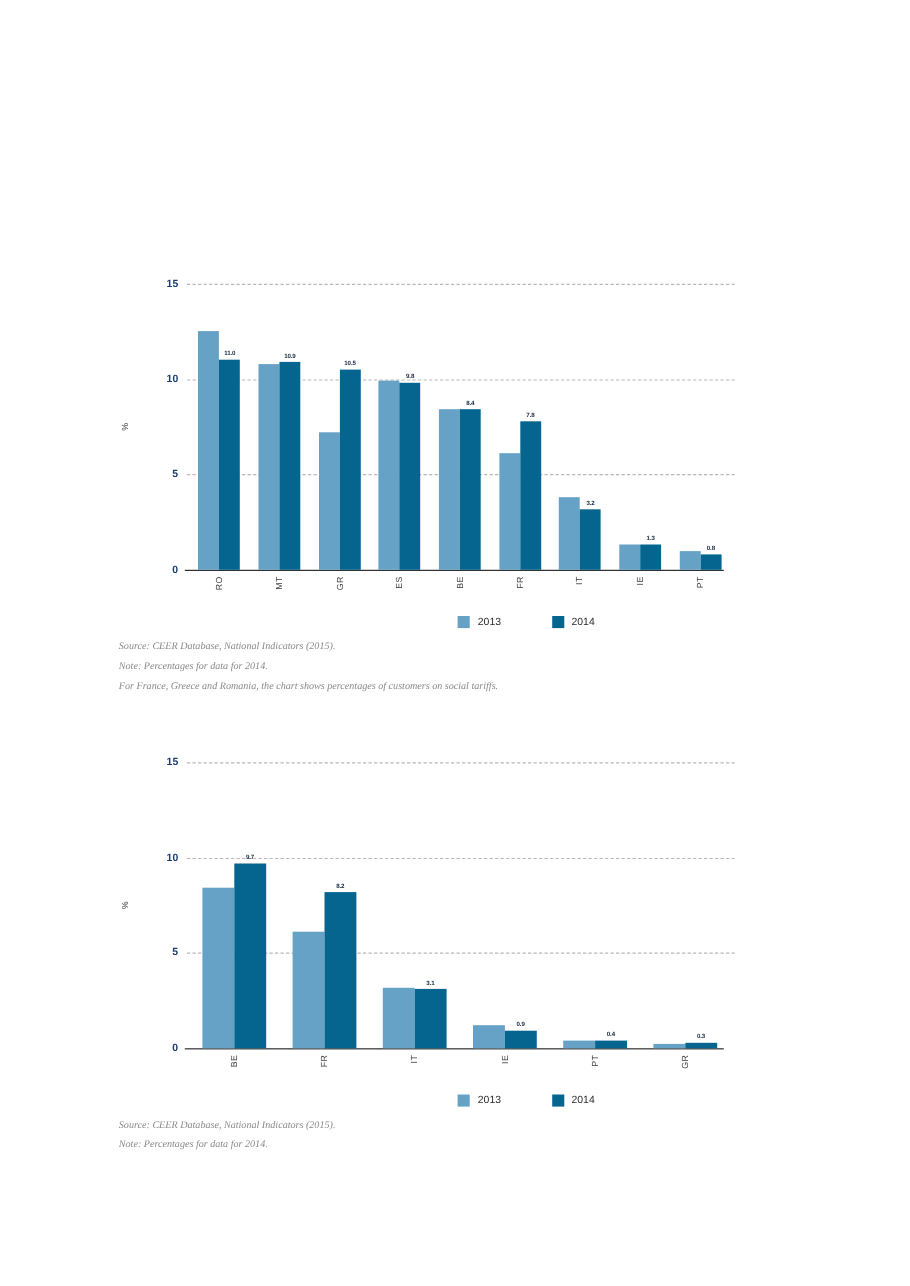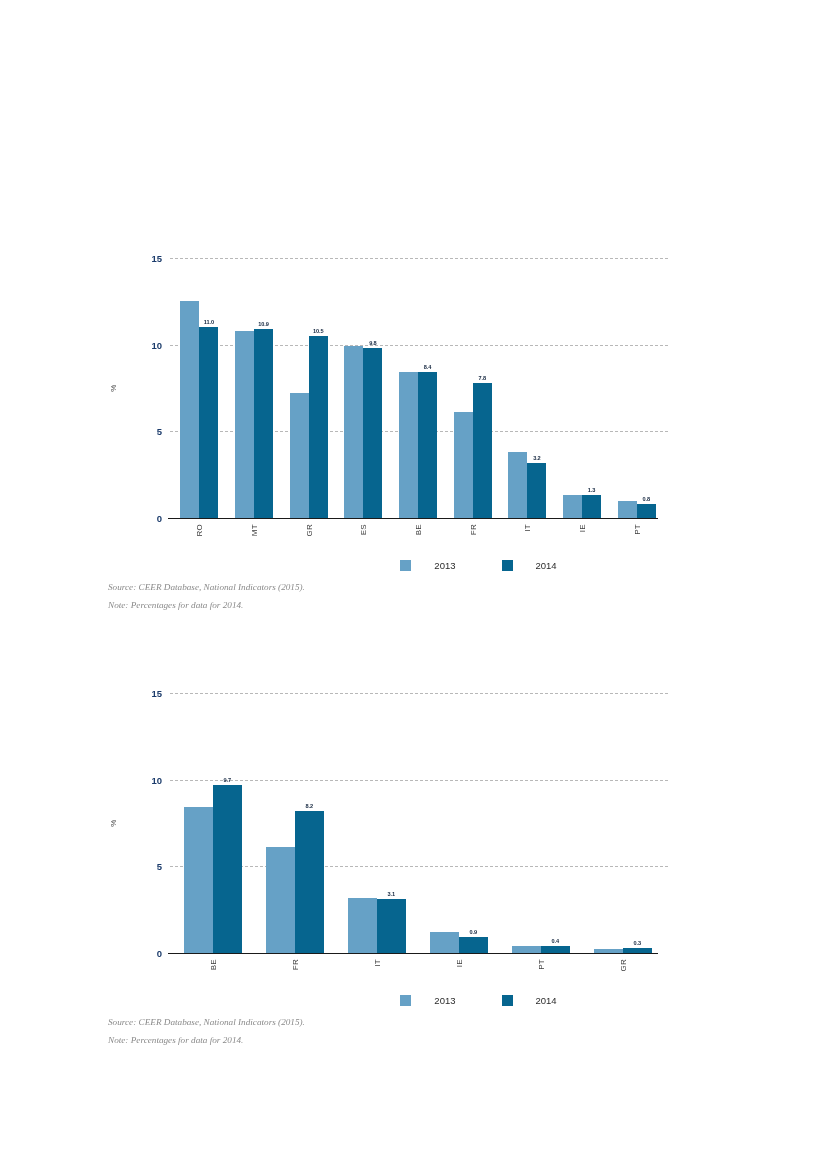--- a/index.html
+++ b/index.html
@@ -113,21 +113,21 @@
     position: relative;
     margin-top: 42px;
     display: flex;
     justify-content: center;
     gap: 46px;
     padding-left: 130px;
   }
   .legend-item {
     display: flex;
     align-items: center;
-    gap: 23px;
+    gap: 7px;
   }
   .legend-swatch {
     width: 11px;
     height: 11px;
     display: block;
   }
   .legend-label {
     font-size: 9.5px;
     color: #2b2b2b;
   }
@@ -234,20 +234,21 @@
         <span class="legend-label">2013</span>
       </div>
       <div class="legend-item">
         <span class="legend-swatch" style="background: rgb(6, 101, 143);"></span>
         <span class="legend-label">2014</span>
       </div>
     </div>
   <div class="notes">
       <div class="note-line">Source: CEER Database, National Indicators (2015).</div>
       <div class="note-line">Note: Percentages for data for 2014.</div>
+      <div class="note-line">For France, Greece and Romania, the chart shows percentages of customers on social tariffs.</div>
     </div>
 </div>
 
 <div class="figure" id="figure-2">
   <div class="plot">
     <div class="y-axis-title">%</div>
     <div class="grid-holder">
         <div class="gridline zero" style="top: 260px;"></div>
         <div class="ytick" style="top: 260px;">0</div>
         <div class="gridline" style="top: 173.333px;"></div>

